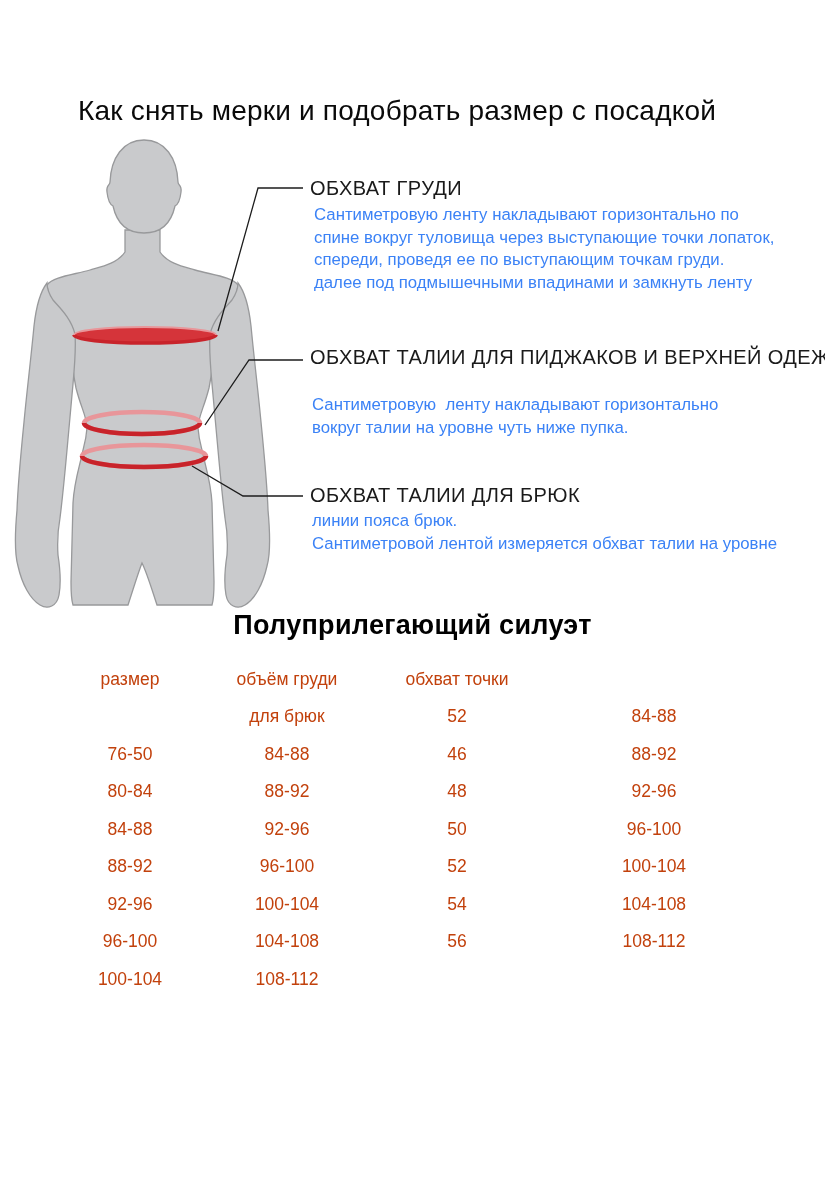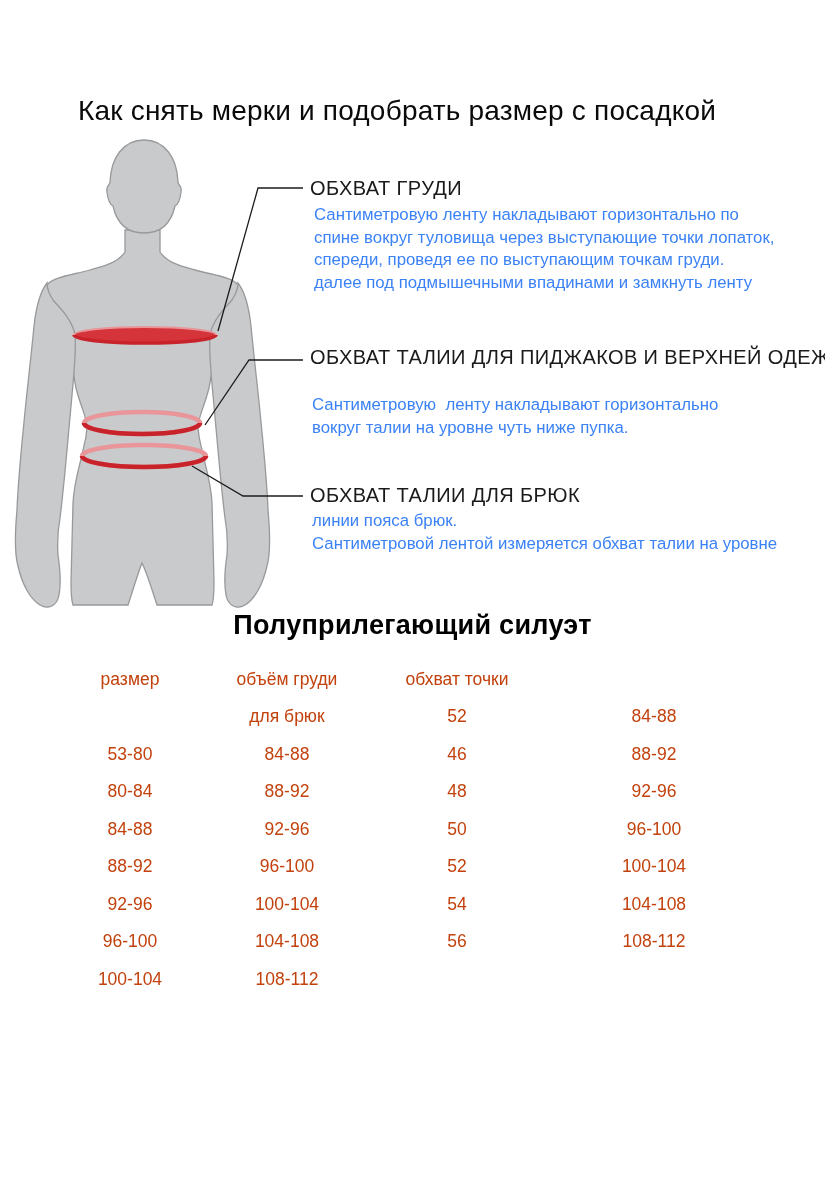--- a/index.html
+++ b/index.html
@@ -160,21 +160,21 @@
   <div class="cell">размер</div>
   <div class="cell">объём груди</div>
   <div class="cell">обхват точки</div>
 
   <div class="cell"></div>
   <div class="cell"></div>
   <div class="cell">для брюк</div>
 
   <div class="cell">52</div>
   <div class="cell">84-88</div>
-  <div class="cell">53-80</div>
+  <div class="cell">76-50</div>
   <div class="cell">84-88</div>
 
   <div class="cell">46</div>
   <div class="cell">88-92</div>
   <div class="cell">80-84</div>
   <div class="cell">88-92</div>
 
   <div class="cell">48</div>
   <div class="cell">92-96</div>
   <div class="cell">84-88</div>

